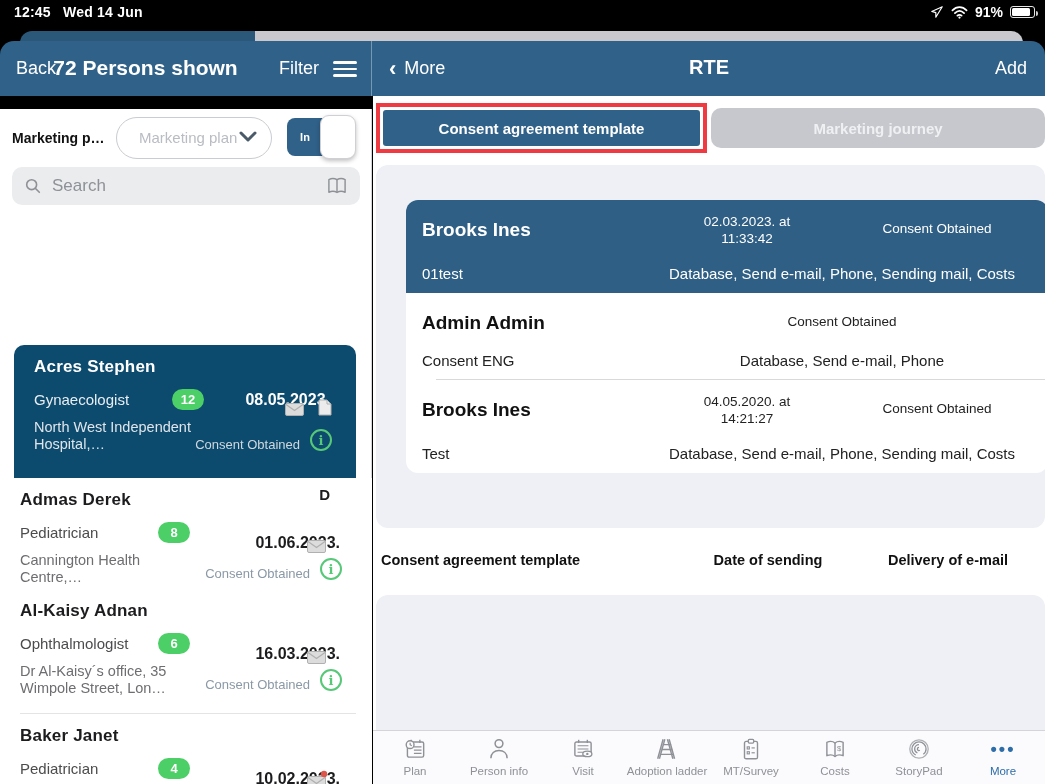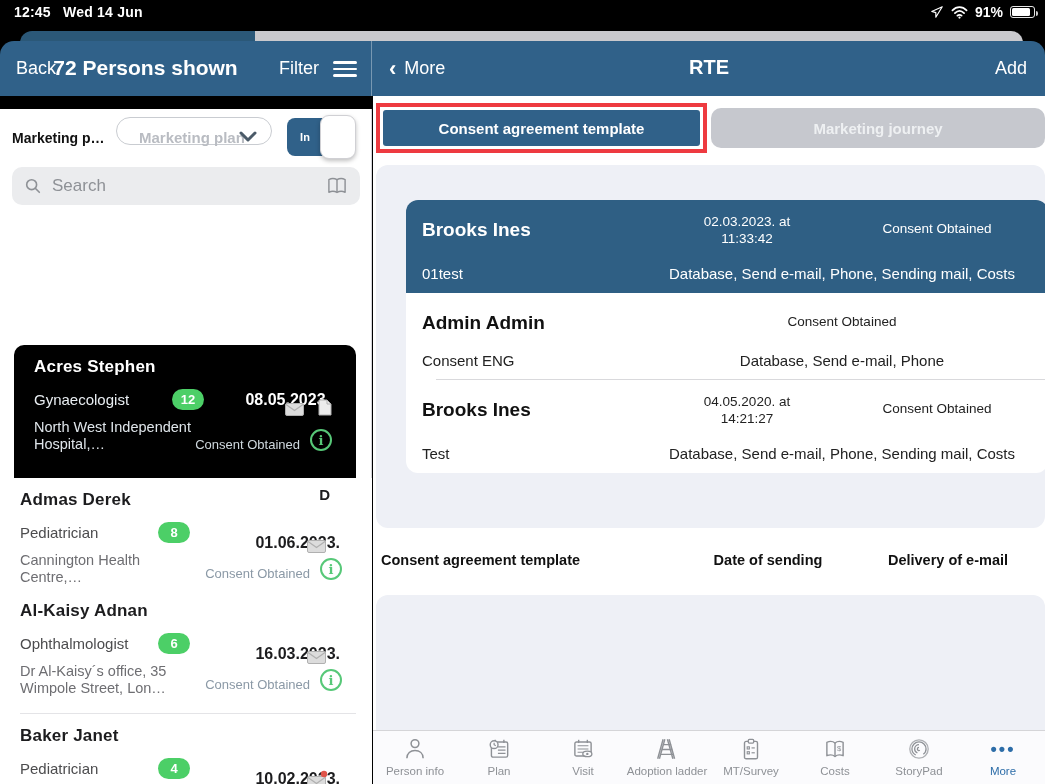--- a/index.html
+++ b/index.html
@@ -29,32 +29,32 @@
   .nav-right{position:absolute;left:373px;top:0;right:0;height:100%;}
   .nav-more{position:absolute;left:16px;top:17px;font-size:18px;display:flex;align-items:center;gap:8px;}
   .chev-left{font-size:22px;font-weight:700;line-height:18px;}
   .nav-rtitle{position:absolute;left:0;right:0;top:15px;text-align:center;font-size:20px;font-weight:800;}
   .nav-add{position:absolute;right:18px;top:17px;font-size:18px;}
 
   
   .left-panel{position:absolute;left:0;top:96px;width:372px;bottom:0;background:#fff;border-right:1px solid #d6d6da;margin-top:13px;}
   .mk-row{position:absolute;left:0;top:6px;width:100%;height:48px;}
   .mk-label{position:absolute;left:12px;top:15px;font-size:14px;font-weight:800;color:#111;}
-  .mk-dd{position:absolute;left:116px;top:2px;width:156px;height:28px;border:1.5px solid #c9ccd1;border-radius:21px;background:#fff;font-weight:bold;}
+  .mk-dd{position:absolute;left:116px;top:2px;width:156px;height:42px;border:1.5px solid #c9ccd1;border-radius:21px;background:#fff;}
   .mk-dd-ph{position:absolute;left:22px;top:11px;font-size:15px;color:#b9bcc2;}
   .mk-dd-chev{position:absolute;right:14px;top:13px;}
   .toggle{position:absolute;left:287px;top:3px;width:66px;height:38px;background:#306189;border-radius:8px;}
   .toggle-in{position:absolute;left:0;top:0;width:36px;height:100%;display:flex;align-items:center;justify-content:center;color:#fff;font-size:11px;font-weight:700;}
   .toggle-knob{position:absolute;right:-3px;top:-3px;width:36px;height:44px;background:#fff;border:1px solid #d0d0d4;border-radius:9px;box-shadow:0 2px 4px rgba(0,0,0,.25);}
   .searchbar{position:absolute;left:12px;top:58px;width:348px;height:38px;background:#ebecee;border-radius:10px;display:flex;align-items:center;padding:0 12px;gap:8px;}
   .searchbar input{flex:1;border:none;background:transparent;outline:none;font-size:17px;color:#c2410c;}
   .searchbar input::placeholder{color:#8e9196;}
 
   .plist{position:absolute;left:0;top:136px;right:0;bottom:0;}
-  .pcard-sel{position:absolute;left:14px;top:100px;width:342px;height:144px;background:#000000;border-radius:10px;color:#fff;}
+  .pcard-sel{position:absolute;left:14px;top:100px;width:342px;height:144px;background:#0c4a6e;border-radius:10px;color:#fff;}
   .prow{position:absolute;left:0;width:372px;height:125px;background:#fff;}
   .prow .divider{position:absolute;left:20px;right:16px;bottom:0;height:1px;background:#e4e4e7;}
   .p-name{position:absolute;left:20px;top:12px;font-size:17px;font-weight:800;color:#1c1c1e;letter-spacing:.2px;}
   .pcard-sel .p-name{color:#fff;}
   .p-section{position:absolute;right:42px;top:8px;font-size:15px;font-weight:700;color:#1c1c1e;}
   .p-spec{position:absolute;left:20px;top:46px;font-size:15px;color:#4c4c4e;}
   .pcard-sel .p-spec{color:#e8edf1;}
   .p-badge{position:absolute;left:158px;top:44px;min-width:32px;height:21px;background:#4ccf67;border-radius:11px;color:#fff;font-size:13px;font-weight:700;display:flex;align-items:center;justify-content:center;padding:0 8px;}
   .p-addr{position:absolute;left:20px;top:74px;width:180px;font-size:14.5px;line-height:17px;color:#6e6e72;}
   .pcard-sel .p-addr{color:#dfe5ea;}
@@ -314,38 +314,38 @@
       <div class="th2">Date of sending</div>
       <div class="th3">Delivery of e-mail</div>
     </div>
 
     <div class="gray-bottom"></div>
   </div>
 
   <div class="tabbar">
     <div class="tb-item">
       <svg width="26" height="26" viewBox="0 0 24 24">
-          <circle cx="12" cy="7" r="3.6" fill="none" stroke="#8e9196" stroke-width="1.4"></circle>
-          <path d="M4.5 20.5 C4.5 15.8 7.8 13.4 12 13.4 C16.2 13.4 19.5 15.8 19.5 20.5" fill="none" stroke="#8e9196" stroke-width="1.4"></path>
-        </svg>
-      <span class="lbl">Person info</span>
-    </div>
-    <div class="tb-item">
-      <svg width="26" height="26" viewBox="0 0 24 24">
           <rect x="5" y="5.5" width="15" height="14" rx="1.5" fill="none" stroke="#8e9196" stroke-width="1.3"></rect>
           <line x1="8.5" y1="3.5" x2="8.5" y2="6.5" stroke="#8e9196" stroke-width="1.3"></line>
           <line x1="16.5" y1="3.5" x2="16.5" y2="6.5" stroke="#8e9196" stroke-width="1.3"></line>
           <path d="M11 10 H18 M11 13 H18 M11 16 H18" stroke="#8e9196" stroke-width="1.1"></path>
           <circle cx="7.5" cy="8" r="3.6" fill="#fbfbfd" stroke="#8e9196" stroke-width="1.3"></circle>
           <path d="M7.5 6.2 V8 L9 9" fill="none" stroke="#8e9196" stroke-width="1.1"></path>
         </svg>
       <span class="lbl">Plan</span>
     </div>
     <div class="tb-item">
       <svg width="26" height="26" viewBox="0 0 24 24">
+          <circle cx="12" cy="7" r="3.6" fill="none" stroke="#8e9196" stroke-width="1.4"></circle>
+          <path d="M4.5 20.5 C4.5 15.8 7.8 13.4 12 13.4 C16.2 13.4 19.5 15.8 19.5 20.5" fill="none" stroke="#8e9196" stroke-width="1.4"></path>
+        </svg>
+      <span class="lbl">Person info</span>
+    </div>
+    <div class="tb-item">
+      <svg width="26" height="26" viewBox="0 0 24 24">
           <rect x="4.5" y="5.5" width="15" height="13" rx="1.5" fill="none" stroke="#8e9196" stroke-width="1.3"></rect>
           <line x1="8" y1="3.5" x2="8" y2="6.5" stroke="#8e9196" stroke-width="1.3"></line>
           <line x1="16" y1="3.5" x2="16" y2="6.5" stroke="#8e9196" stroke-width="1.3"></line>
           <path d="M7 9 H17 M7 12 H17 M7 15 H12" stroke="#8e9196" stroke-width="1.1"></path>
           <ellipse cx="16" cy="16.5" rx="4.2" ry="2.6" fill="#fbfbfd" stroke="#8e9196" stroke-width="1.2"></ellipse>
           <circle cx="16" cy="16.5" r="1.1" fill="#8e9196"></circle>
         </svg>
       <span class="lbl">Visit</span>
     </div>
     <div class="tb-item">

